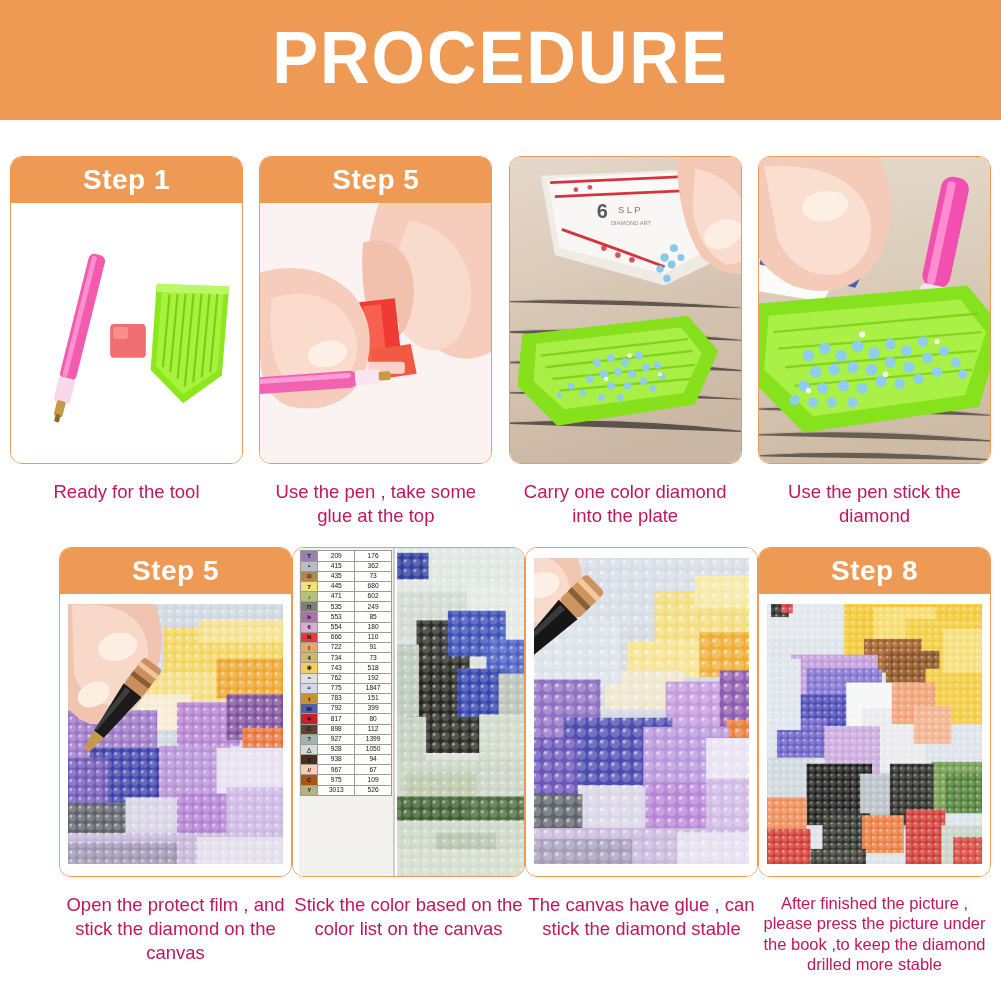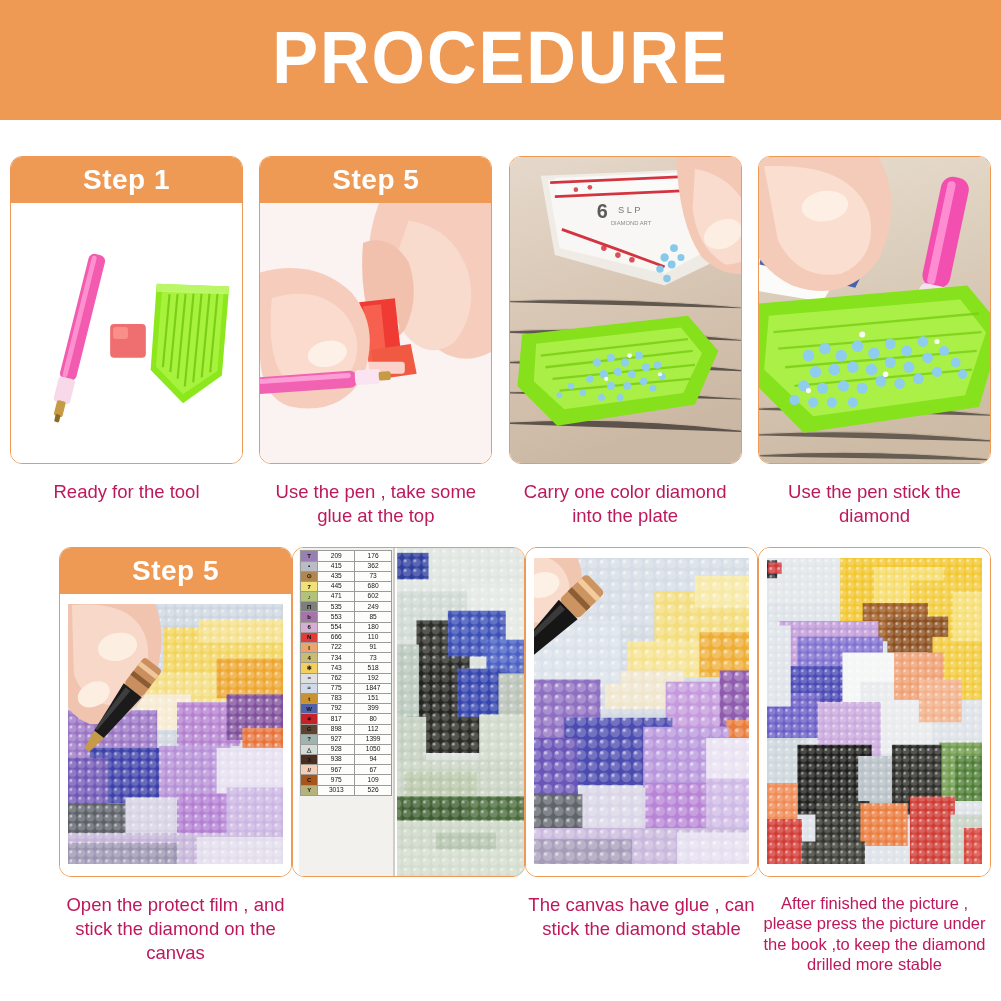--- a/index.html
+++ b/index.html
@@ -643,20 +643,21 @@
               <rect x="0" y="206" width="129" height="24" fill="#4a6b3c"></rect>
               <rect x="16" y="210" width="54" height="16" fill="#3c5c30"></rect>
               <rect x="0" y="226" width="129" height="46" fill="#ccd6c6"></rect>
               <rect x="44" y="236" width="50" height="24" fill="#b4c4ad"></rect>
               <rect x="0" y="250" width="129" height="22" fill="#d3dccd"></rect>
               <rect x="0" y="0" width="129" height="272" fill="url(#beads6)"></rect>
             </svg>
           </div>
         </div>
       </div>
+      <div class="caption">Stick the color based on the color list on the canvas</div>
     </div>
 
     <div class="cell">
       <div class="card tall">
         <div class="card-body">
           <div class="photo framed">
             <svg class="fill" viewBox="0 0 217 272" preserveAspectRatio="xMidYMid slice">
               <defs>
                 <pattern id="beads7" width="10" height="10" patternUnits="userSpaceOnUse">
                   <circle cx="5" cy="5" r="4.4" fill="#ffffff" opacity="0.22"></circle>
@@ -702,20 +703,23 @@
               </g>
             </svg>
           </div>
         </div>
       </div>
       <div class="caption">The canvas have glue , can stick the diamond stable</div>
     </div>
 
     <div class="cell">
       <div class="card tall">
+        <div class="card-head">
+          <span>Step 8</span>
+        </div>
         <div class="card-body">
           <div class="photo framed">
             <svg class="fill" viewBox="0 0 217 272" preserveAspectRatio="xMidYMid slice">
               <defs>
                 <pattern id="beads8" width="7" height="7" patternUnits="userSpaceOnUse">
                   <circle cx="3.5" cy="3.5" r="3.1" fill="#ffffff" opacity="0.2"></circle>
                   <circle cx="2.3" cy="2.3" r="1.1" fill="#ffffff" opacity="0.5"></circle>
                 </pattern>
               </defs>
               <rect width="217" height="272" fill="#dde2e8"></rect>

